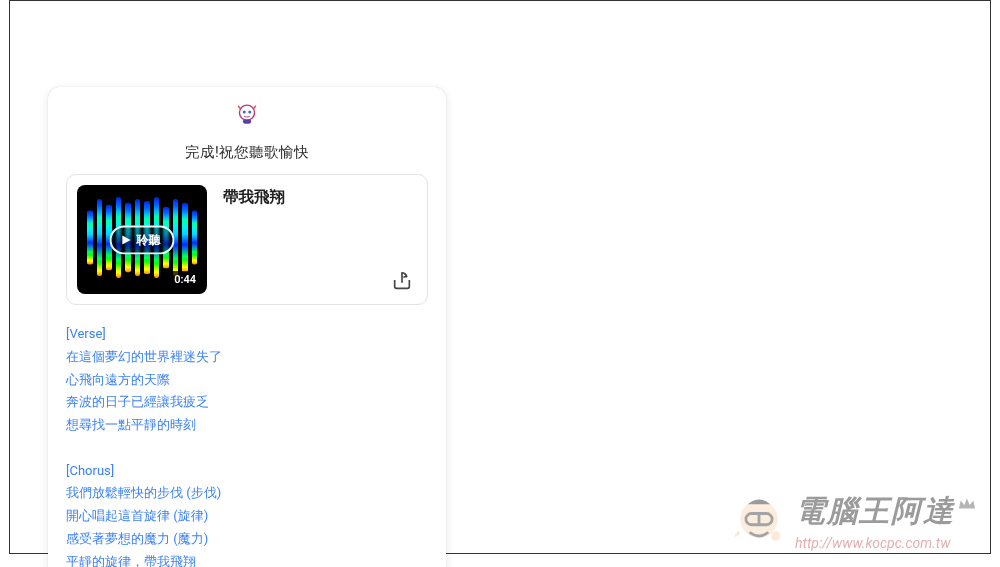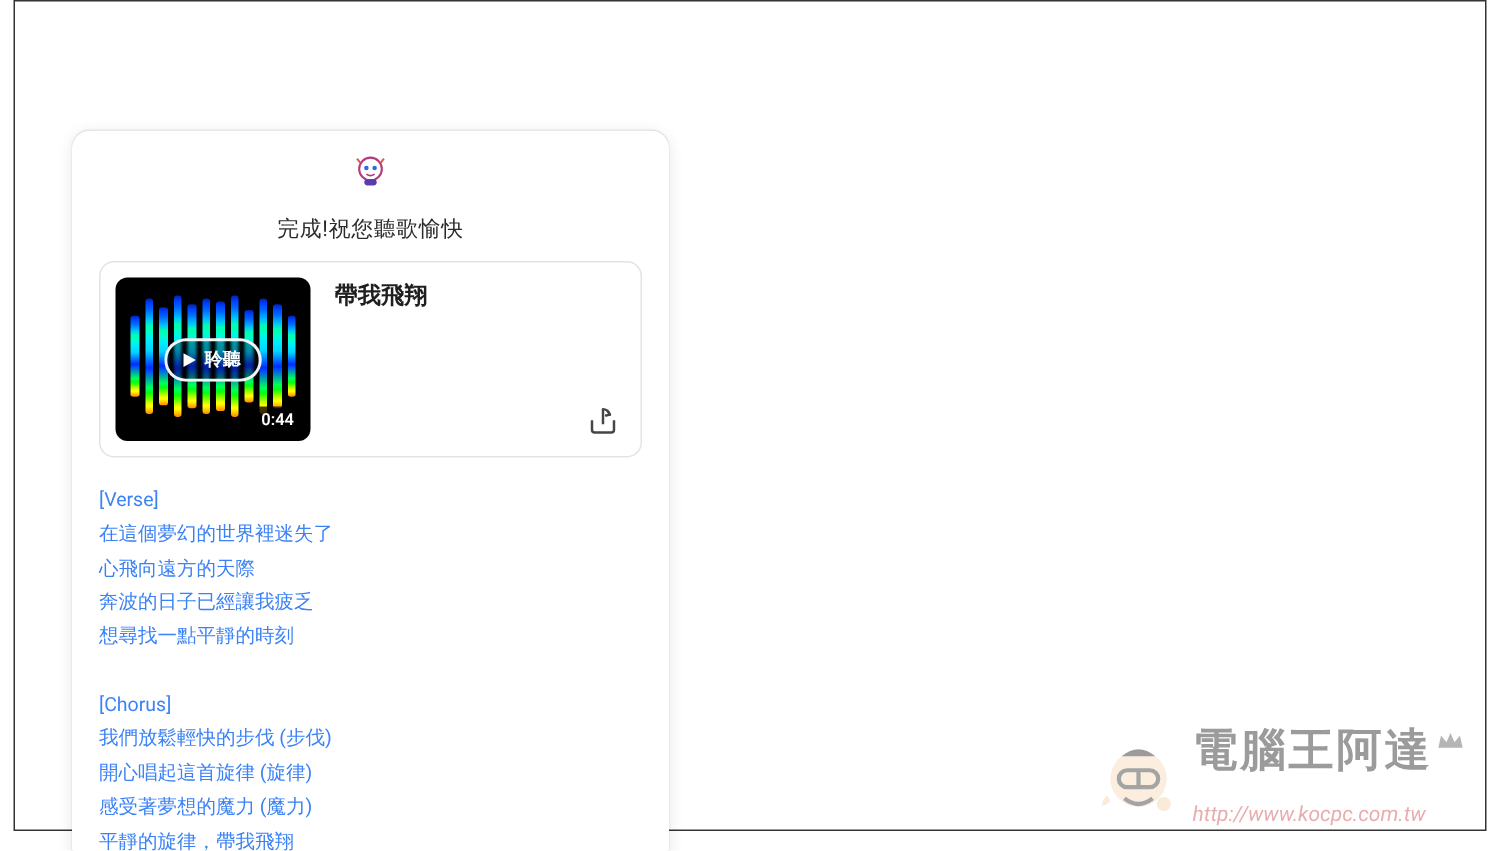--- a/index.html
+++ b/index.html
@@ -159,28 +159,28 @@
   }
   .wm-face {
     width: 60px; height: 60px;
   }
   .wm-text { display: flex; flex-direction: column; line-height: 1.05; }
   .wm-cn {
     font-size: 30px;
     font-weight: 800;
     color: #4a4a4a;
     letter-spacing: 2px;
-    display: flex; align-items: flex-start;
+    display: flex; align-items: flex-start; font-style: italic;
   }
   .wm-crown { width: 18px; height: 14px; margin-left: 3px; margin-top: 2px; }
   .wm-url {
     font-size: 14px;
     color: #d46a6a;
     font-style: italic;
-    margin-top: 20px;
+    margin-top: 10px;
   }
 </style>
 </head>
 <body>
 
 <div class="frame">
 
 
   <div class="assist-card">
 

